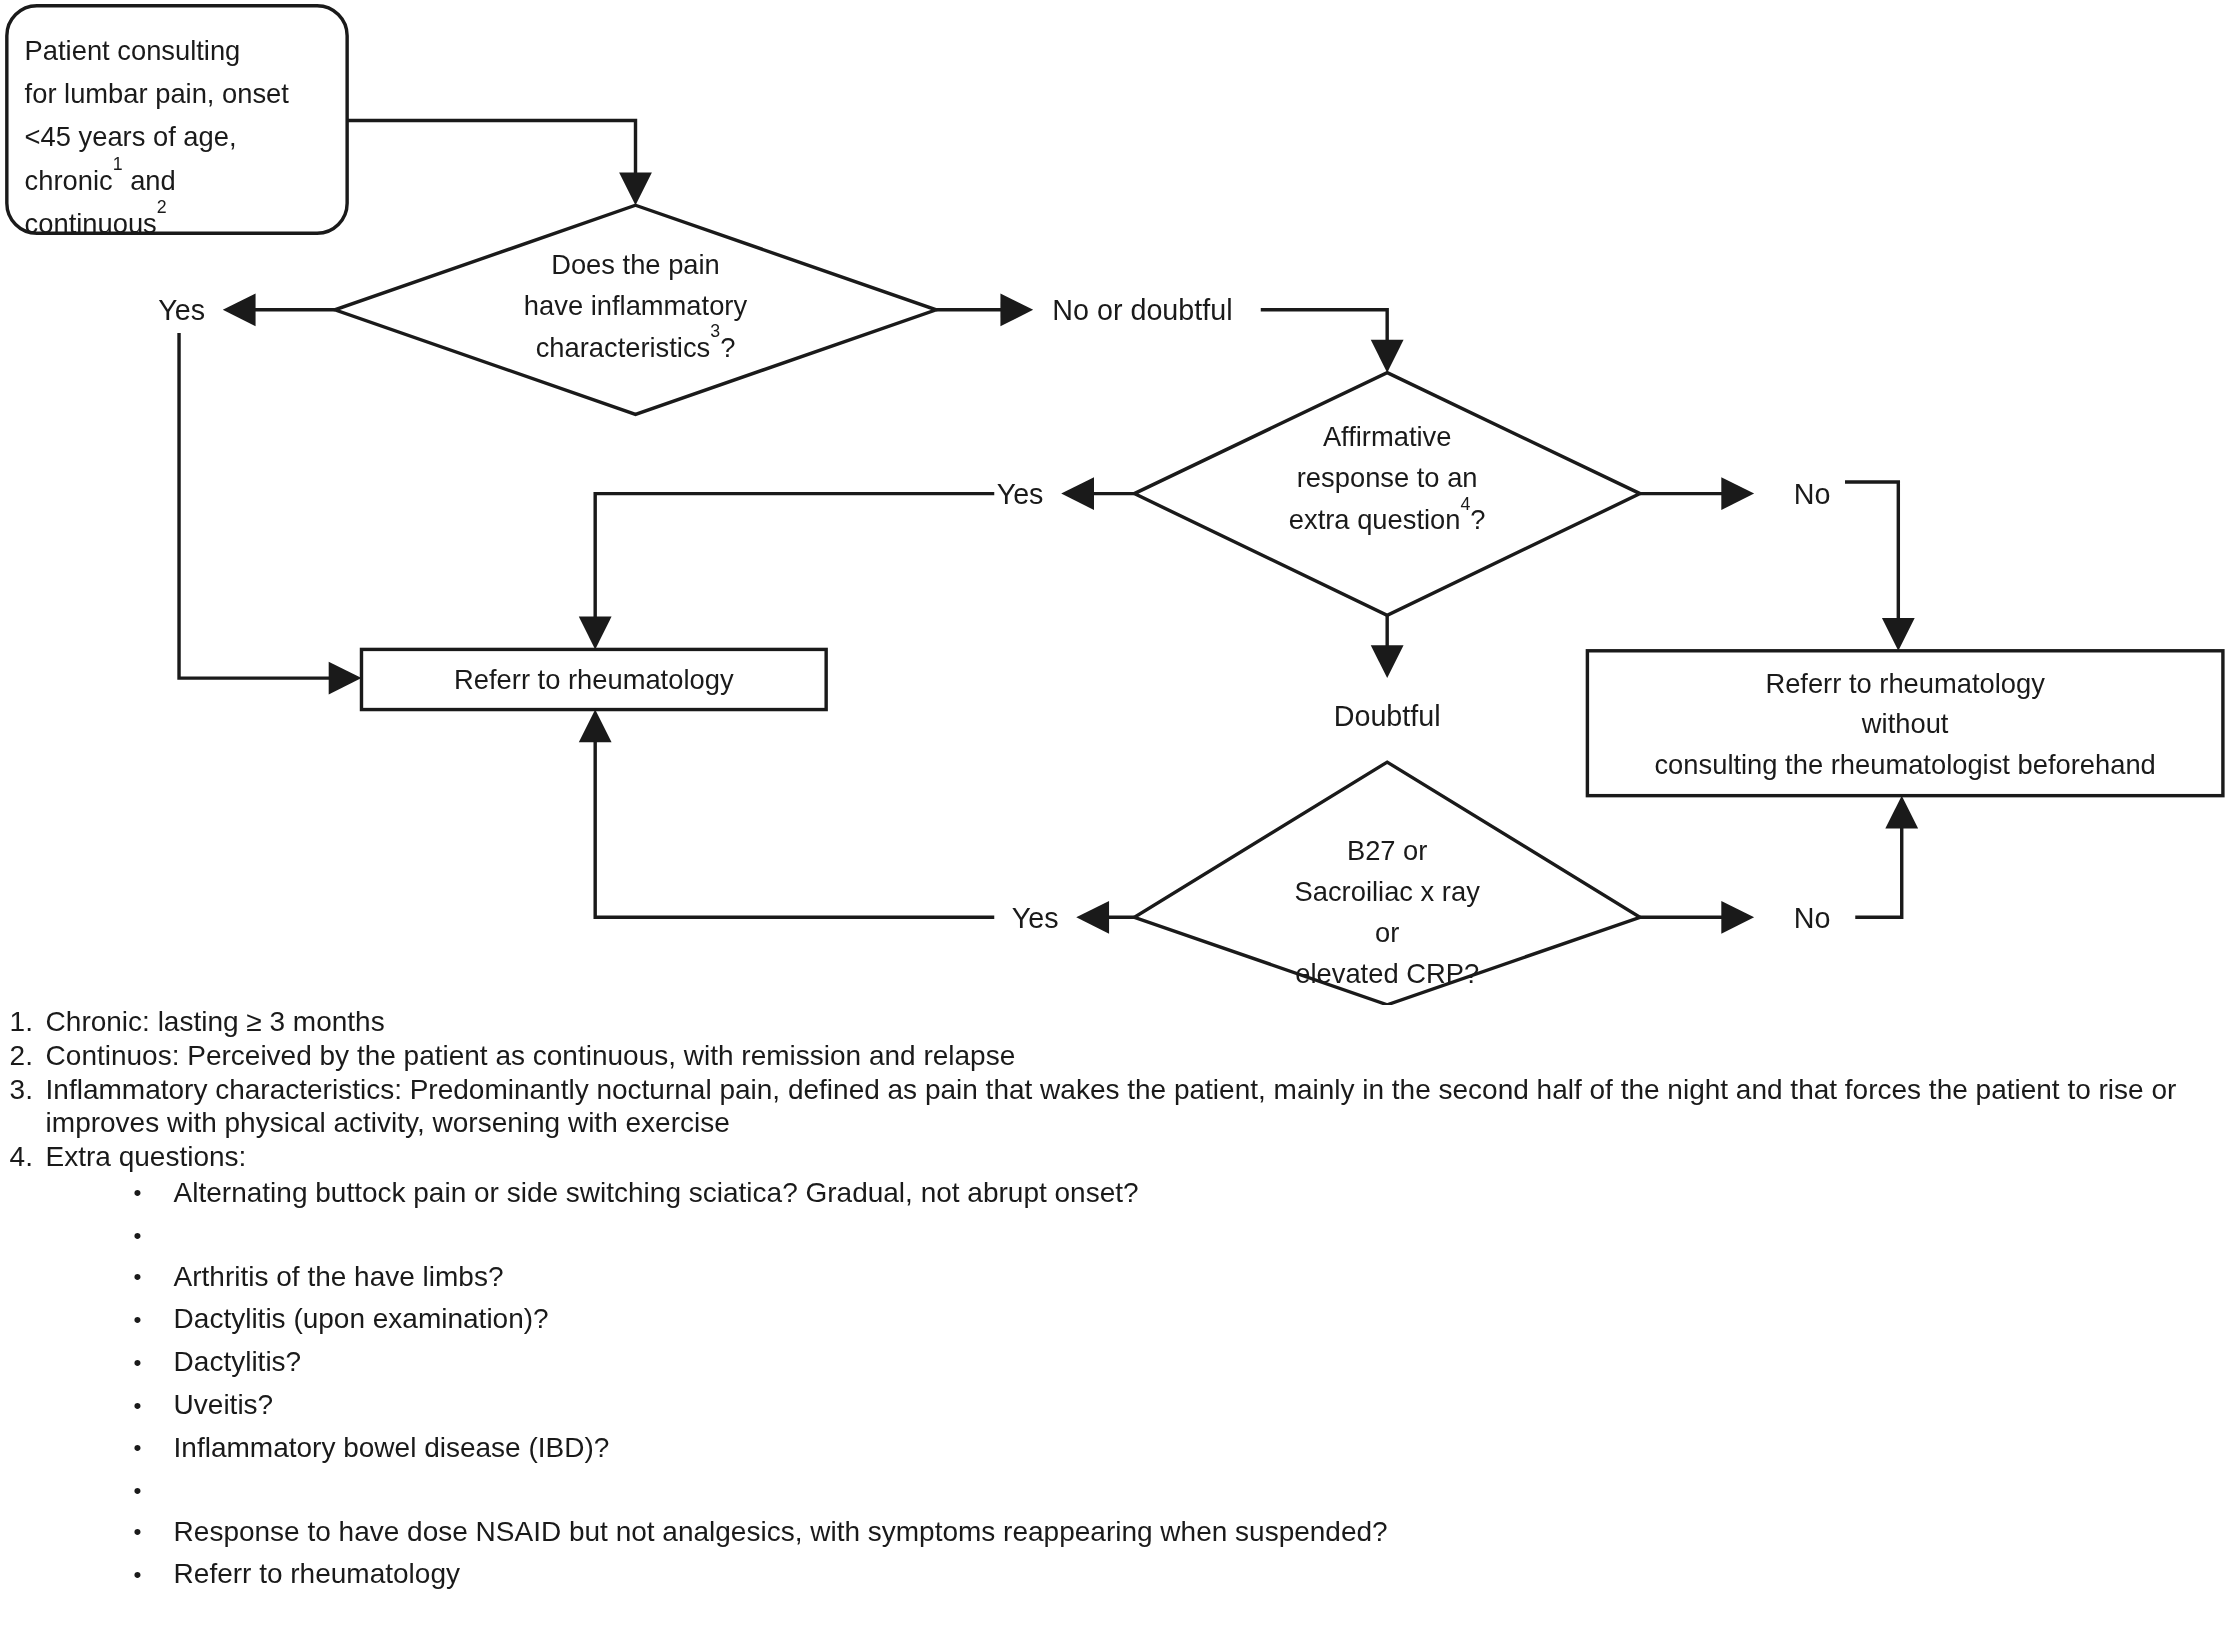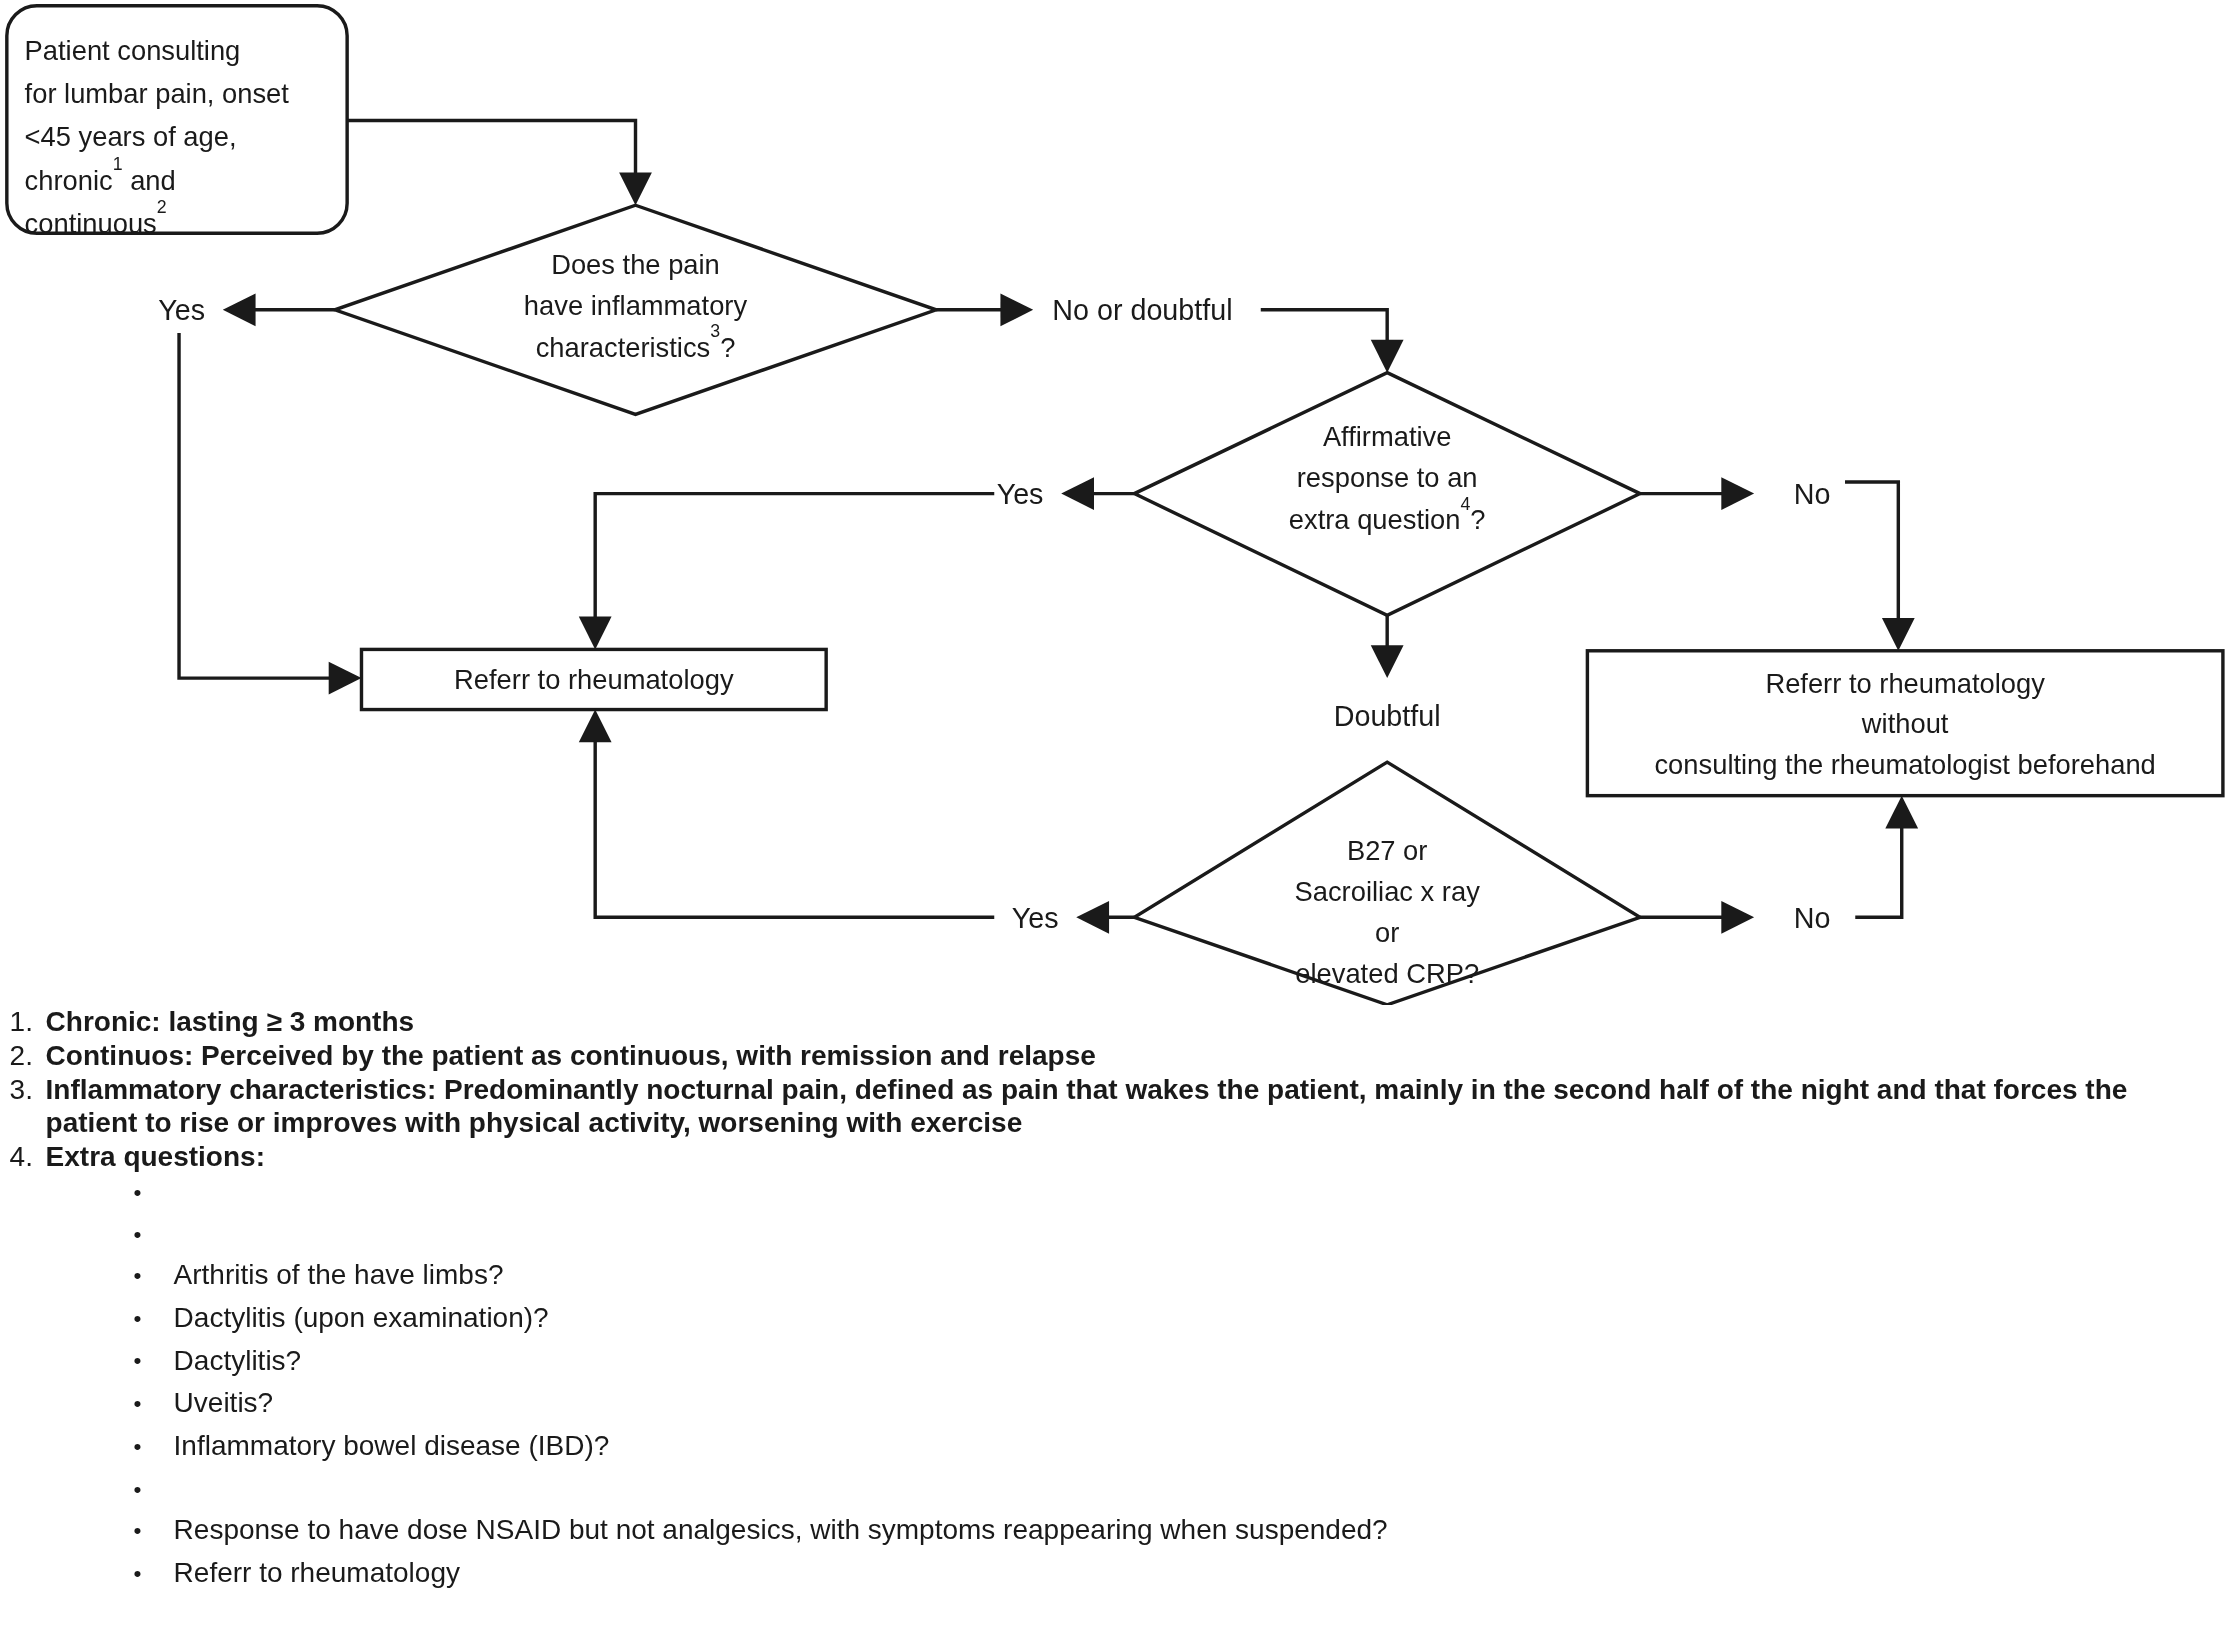--- a/index.html
+++ b/index.html
@@ -66,21 +66,20 @@
     align-items: flex-start;
     margin-bottom: 1.4px;
   }
   .note-num {
     width: 36px;
     flex: 0 0 36px;
     text-align: left;
   }
   .note-body {
     flex: 1 1 auto;
-    font-weight: bold;
   }
   #bullets {
     margin-top: 2.7px;
     padding-left: 124px;
   }
   .bullet {
     display: flex;
     align-items: flex-start;
     margin-bottom: 10.3px;
   }
@@ -203,20 +202,21 @@
 
   <div class="note">
     <span class="note-num">4.</span>
     <span class="note-body">Extra questions:</span>
   </div>
 
   <div id="bullets">
 
     <div class="bullet">
       <span class="bullet-dot">•</span>
+      <span class="bullet-text">Alternating buttock pain or side switching sciatica? Gradual, not abrupt onset?</span>
     </div>
 
     <div class="bullet">
       <span class="bullet-dot">•</span>
     </div>
 
     <div class="bullet">
       <span class="bullet-dot">•</span>
       <span class="bullet-text">Arthritis of the have limbs?</span>
     </div>

